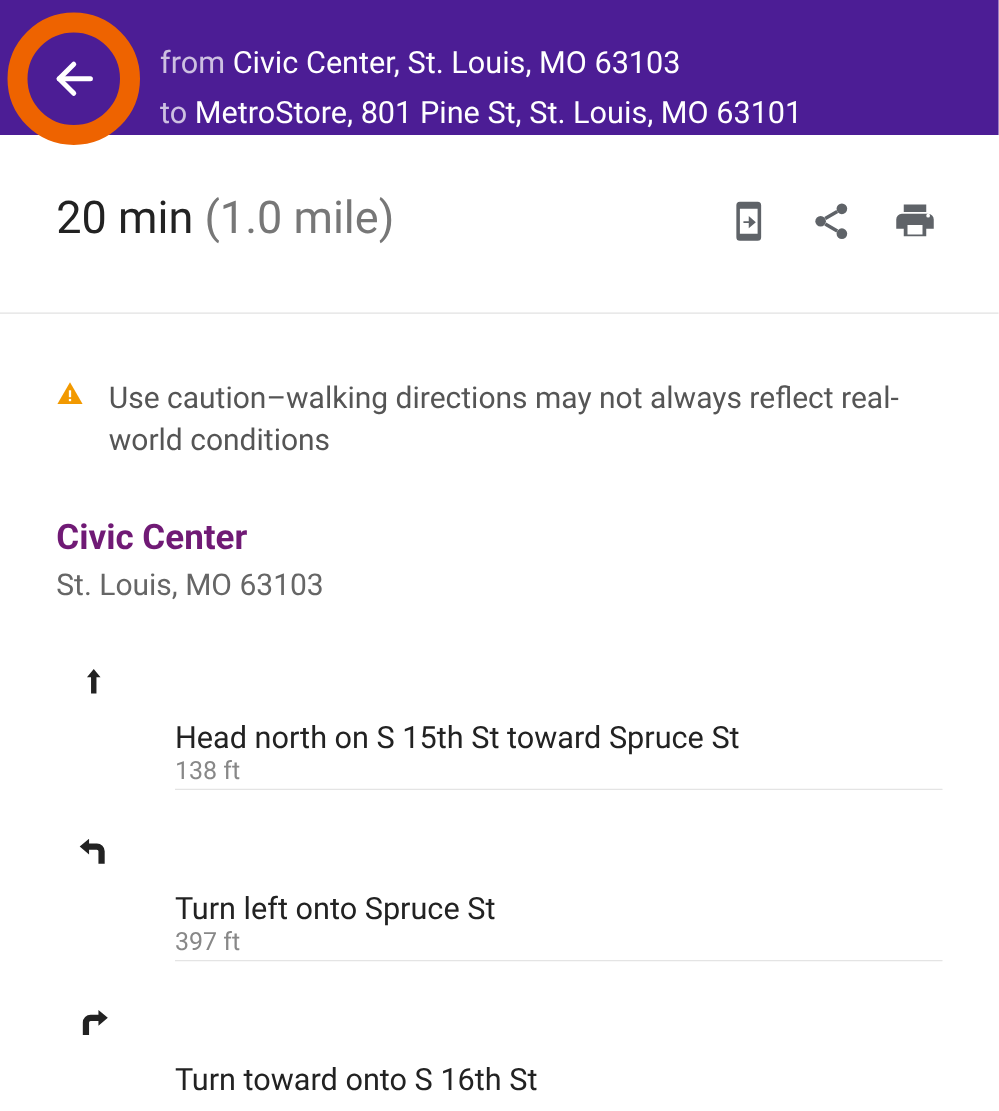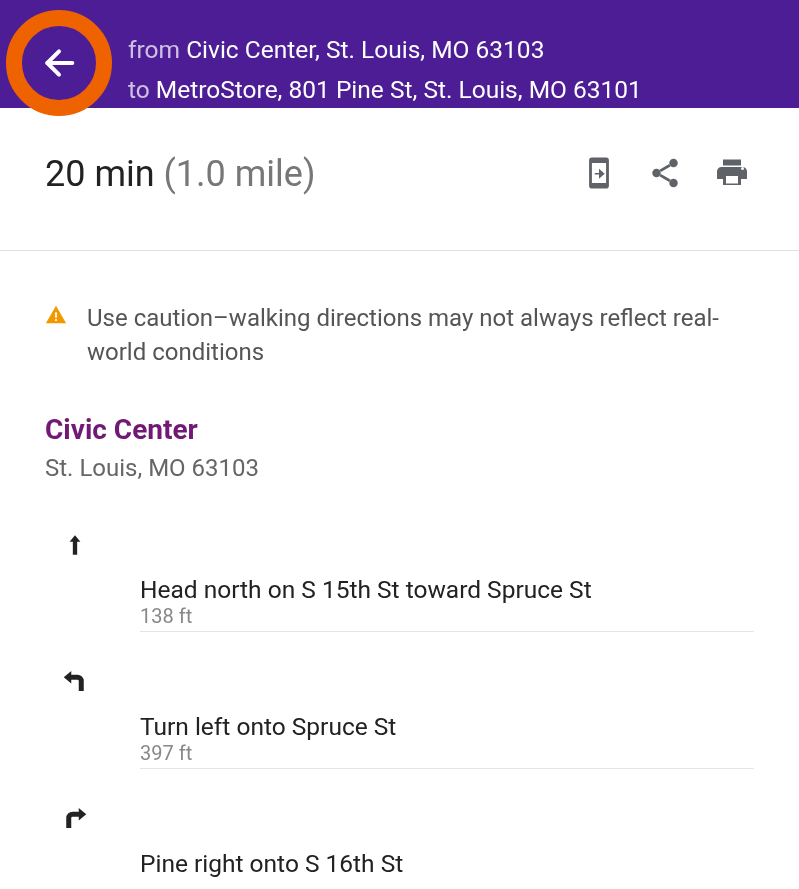--- a/index.html
+++ b/index.html
@@ -30,21 +30,21 @@
     font-size: 24.5px;
     line-height: 40px;
     font-weight: 400;
     color: #fff;
   }
   .header-line .prefix { color: rgba(255,255,255,0.72); }
 
   .summary {
     padding: 45px 49px 25px 45px;
     display: flex;
-    align-items: flex-start;
+    align-items: flex-end;
   }
   .summary-left { flex: 1; }
   .summary-title {
     font-size: 36px;
     color: #222;
     font-weight: 400;
   }
   .summary-title .dist { color: #777; }
   .summary-sub {
     font-size: 25px;
@@ -210,17 +210,17 @@
         <div class="step-body">
           <div class="step-text">Turn left onto Spruce St</div>
           <div class="step-dist">397 ft</div>
         </div>
       </div>
       <div class="step">
         <div class="step-icon"><svg width="30" height="30" viewBox="0 0 24 24" fill="#222">
             <path d="M15 4l6 5-6 5v-3h-5a1 1 0 0 0-1 1v8H5v-8a5 5 0 0 1 5-5h5V4z"></path>
           </svg></div>
         <div class="step-body">
-          <div class="step-text">Pine right onto S 16th St</div>
+          <div class="step-text">Turn toward onto S 16th St</div>
         </div>
       </div>
     </div>
 </div>
 
 </body></html>

